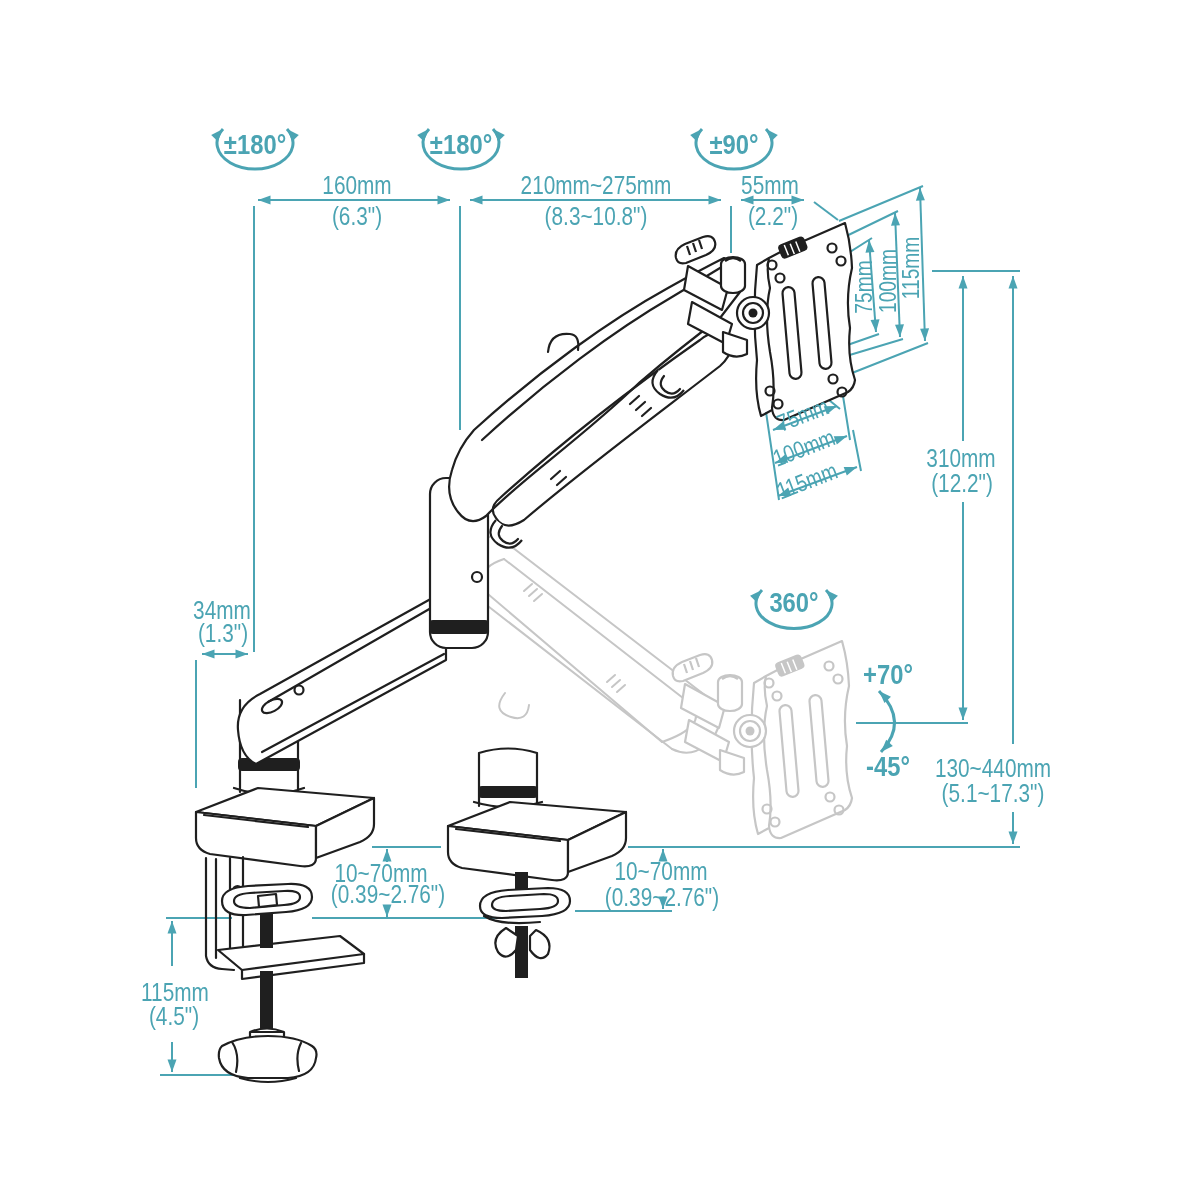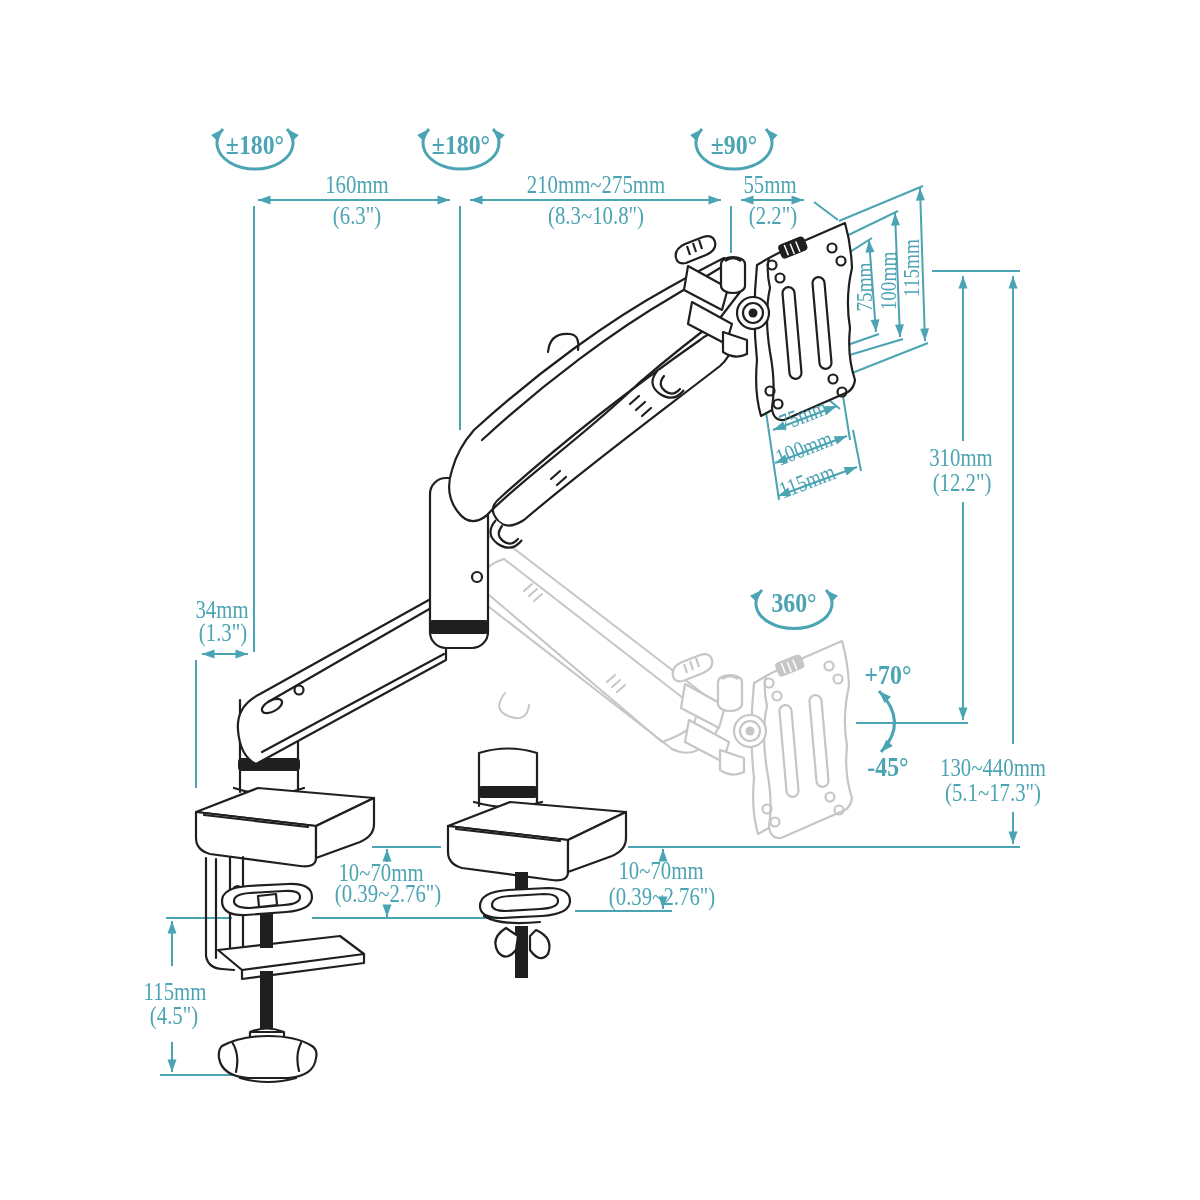--- a/index.html
+++ b/index.html
@@ -1,20 +1,20 @@
 <!DOCTYPE html>
 <html style="--dimension: #4BA4B3; --drawing: #1F1F1F; --ghost: #C6C6C6; --background: #FFFFFF;"><head>
 <meta charset="utf-8">
 <style>
   :root{
     --dimension:#4BA4B3; --drawing:#1F1F1F; --ghost:#C6C6C6; --background:#FFFFFF;
   }
   html,body{margin:0;padding:0;background:var(--background);}
   .stage{position:relative;width:1072px;height:1200px;background:var(--background);
-         font-family:Liberation Serif, serif;overflow:hidden;}
+         font-family:Liberation Sans, sans-serif;overflow:hidden;}
   .stage svg{position:absolute;left:0;top:0;}
   .lbl{position:absolute;color:var(--dimension);font-size:26px;line-height:1;
        white-space:nowrap;transform:translate(-50%,-50%) scaleX(.8);}
   .lbl.b{font-weight:700;font-size:28px;transform:translate(-50%,-50%) scaleX(.85);}
   .lbl.r90{font-size:24px;transform:translate(-50%,-50%) rotate(-90deg) scaleX(.8);}
   .lbl.r21{font-size:24px;transform:translate(-50%,-50%) rotate(-21deg) scaleX(.8);}
   
   .dim{stroke:var(--dimension);fill:none;stroke-width:2;}
   .dima{stroke:var(--dimension);fill:none;stroke-width:3;}
   .mfill{fill:var(--dimension);}

